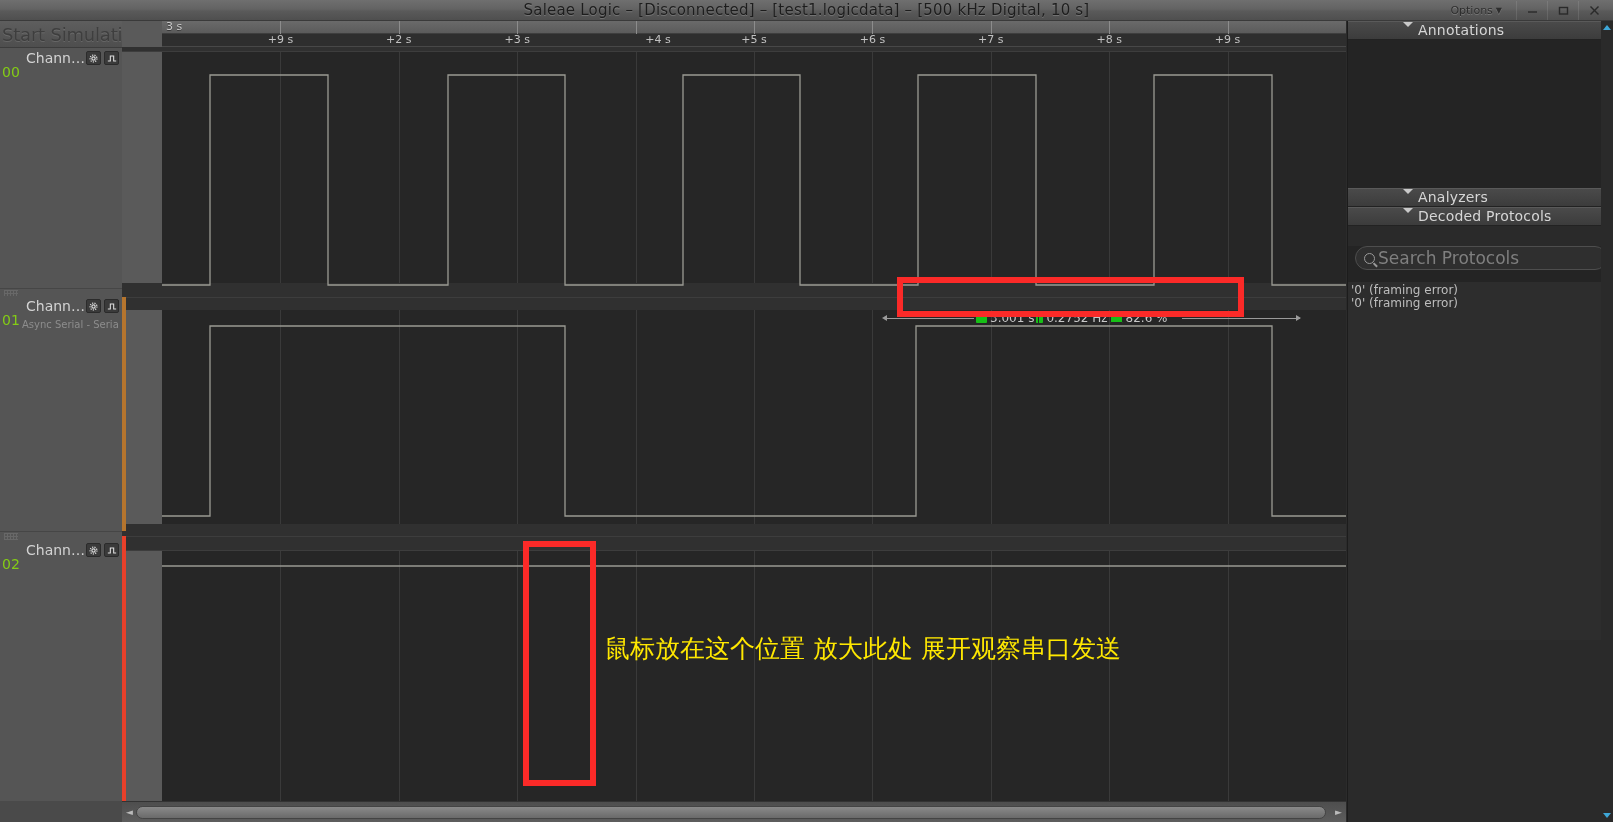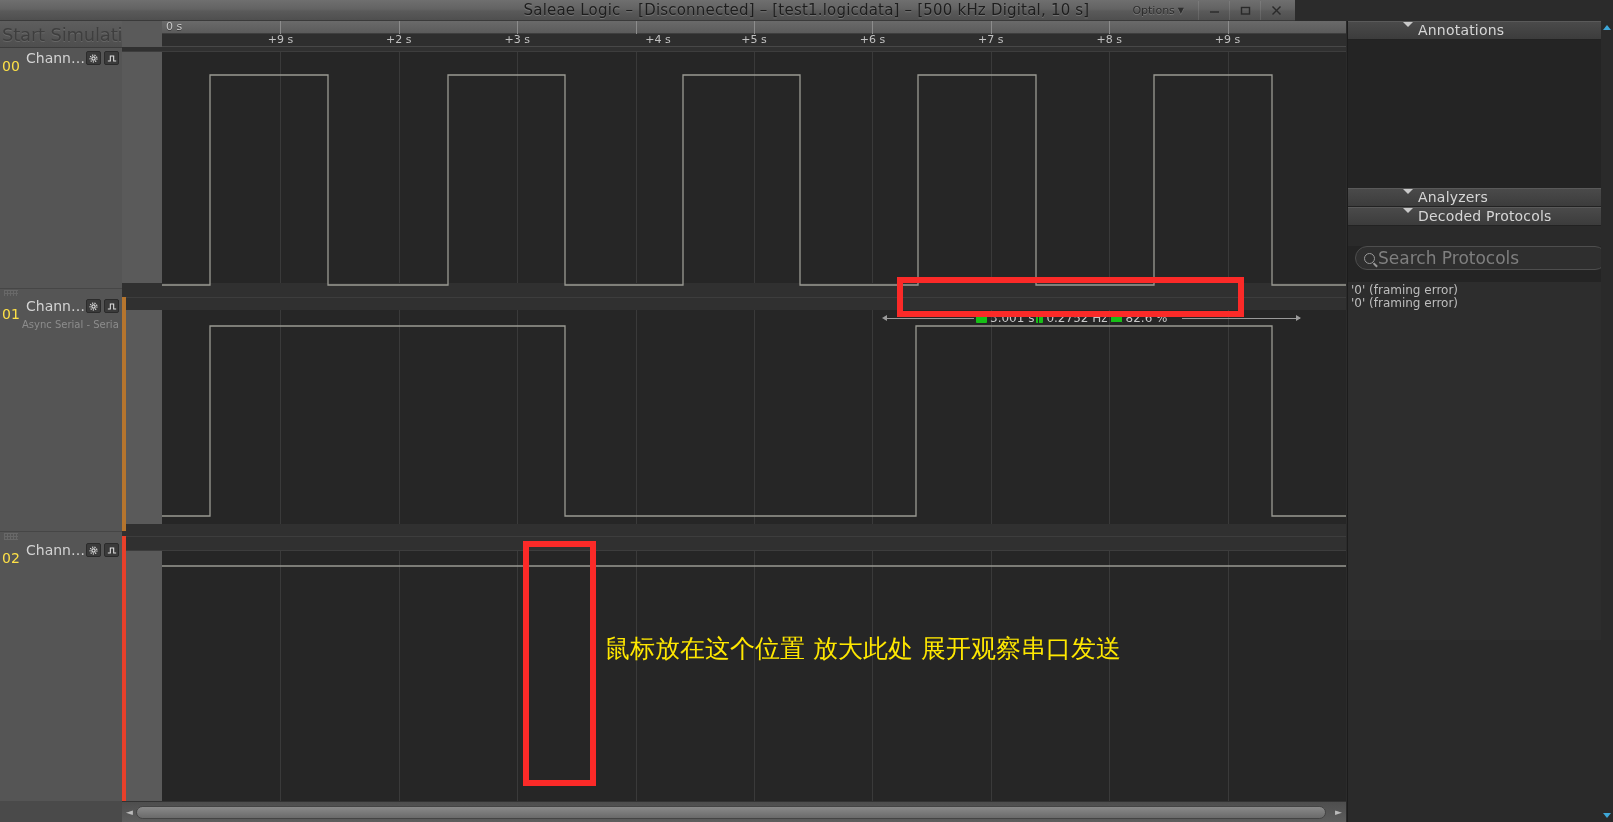--- a/index.html
+++ b/index.html
@@ -6,21 +6,21 @@
   html, body {
     width: 1613px; height: 822px;
     background: #2b2b2b;
     font-family: "DejaVu Sans", "Liberation Sans", sans-serif;
     overflow: hidden;
   }
   #app { position: relative; width: 1613px; height: 822px; }
 
   
   .titlebar {
-    position: absolute; left: 0; top: 0; width: 1295px; height: 21px;
+    position: absolute; left: 0; top: 0; width: 1613px; height: 21px;
     background: linear-gradient(to bottom, #6f6f6f 0%, #636363 45%, #5a5a5a 55%, #4f4f4f 100%);
     border-bottom: 1px solid #3a3a3a;
   }
   .title-text {
     position: absolute; left: 0; top: 0; width: 1613px; height: 21px;
     line-height: 20px; text-align: center;
     color: #1d1d1d; font-size: 15px; letter-spacing: .2px;
     text-shadow: 0 1px 0 rgba(255,255,255,.18);
   }
   .opts {
@@ -60,21 +60,21 @@
   }
   .startsim-spin i {
     display:block; width:0;height:0;border-left:4px solid transparent;border-right:4px solid transparent;
   }
   .startsim-spin i.up { border-bottom: 5px solid #3e3e3e; }
   .startsim-spin i.dn { border-top: 5px solid #3e3e3e; }
 
   .chblock { position: absolute; left: 0; width: 122px; background: #555555; }
   .chrow { position: relative; height: 22px; }
   .chnum {
-    position: absolute; left: 2px; top: 10px; font-size: 14px; color: #fde047;
+    position: absolute; left: 2px; top: 16px; font-size: 14px; color: #84cc16;
   }
   .chname {
     position: absolute; left: 26px; top: 2px; font-size: 14px; color: #d3d3d3;
     white-space: nowrap;
   }
   .chbtn {
     position: absolute; top: 3px; width: 15px; height: 14px;
     background: #3a3a3a; border: 1px solid #2b2b2b; border-radius: 2px;
     display: flex; align-items: center; justify-content: center;
   }
@@ -362,21 +362,21 @@
 
   <div class="left-bottom-fill"></div>
 
   <div class="graph">
 
     <div class="gutter"></div>
 
     <div class="ruler">
       <div class="ruler-top"></div>
       <div class="ruler-bot"></div>
-      <div class="zerolabel">0 s</div>
+      <div class="zerolabel">3 s</div>
       <div id="ruler-ticks">
           <div class="tickmark" style="left: 118.4px;"></div>
           <div class="ticklabel" style="left: 118.4px;">+9 s</div>
           <div class="tickmark" style="left: 236.8px;"></div>
           <div class="ticklabel" style="left: 236.8px;">+2 s</div>
           <div class="tickmark" style="left: 355.2px;"></div>
           <div class="ticklabel" style="left: 355.2px;">+3 s</div>
           <div class="tickmark" style="left: 473.6px;"></div>
           <div class="ticklabel" style="left: 496px;">+4 s</div>
           <div class="tickmark" style="left: 592px;"></div>

